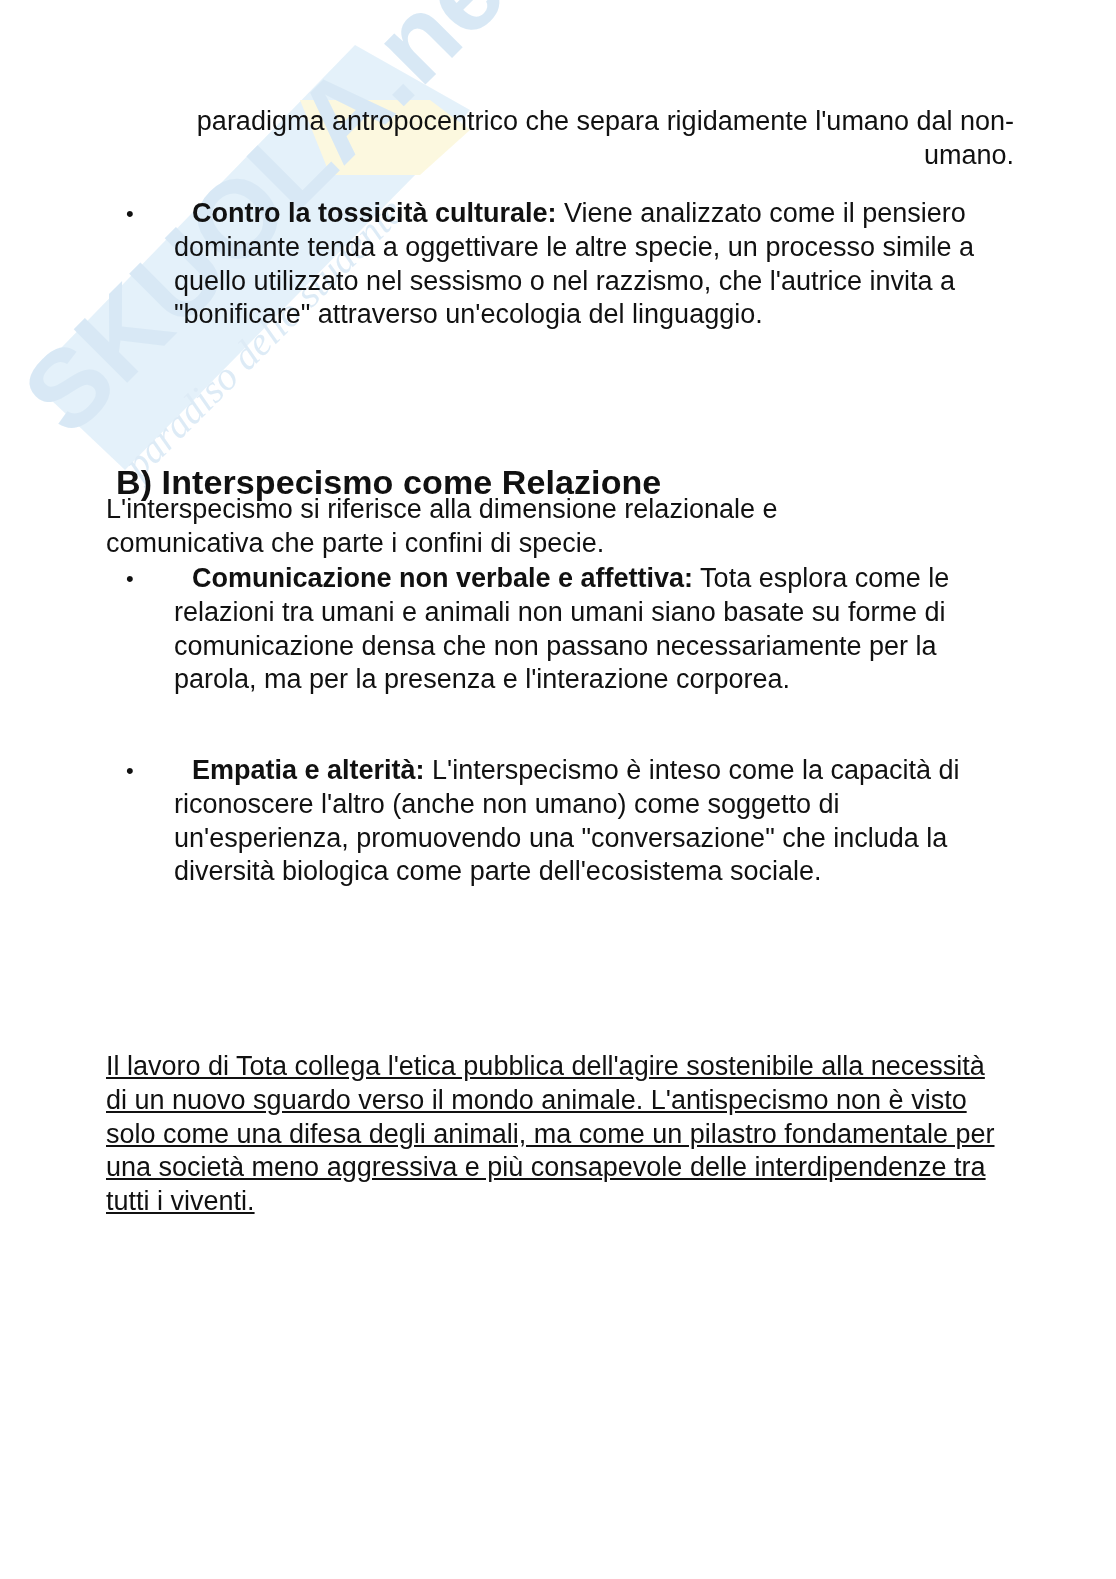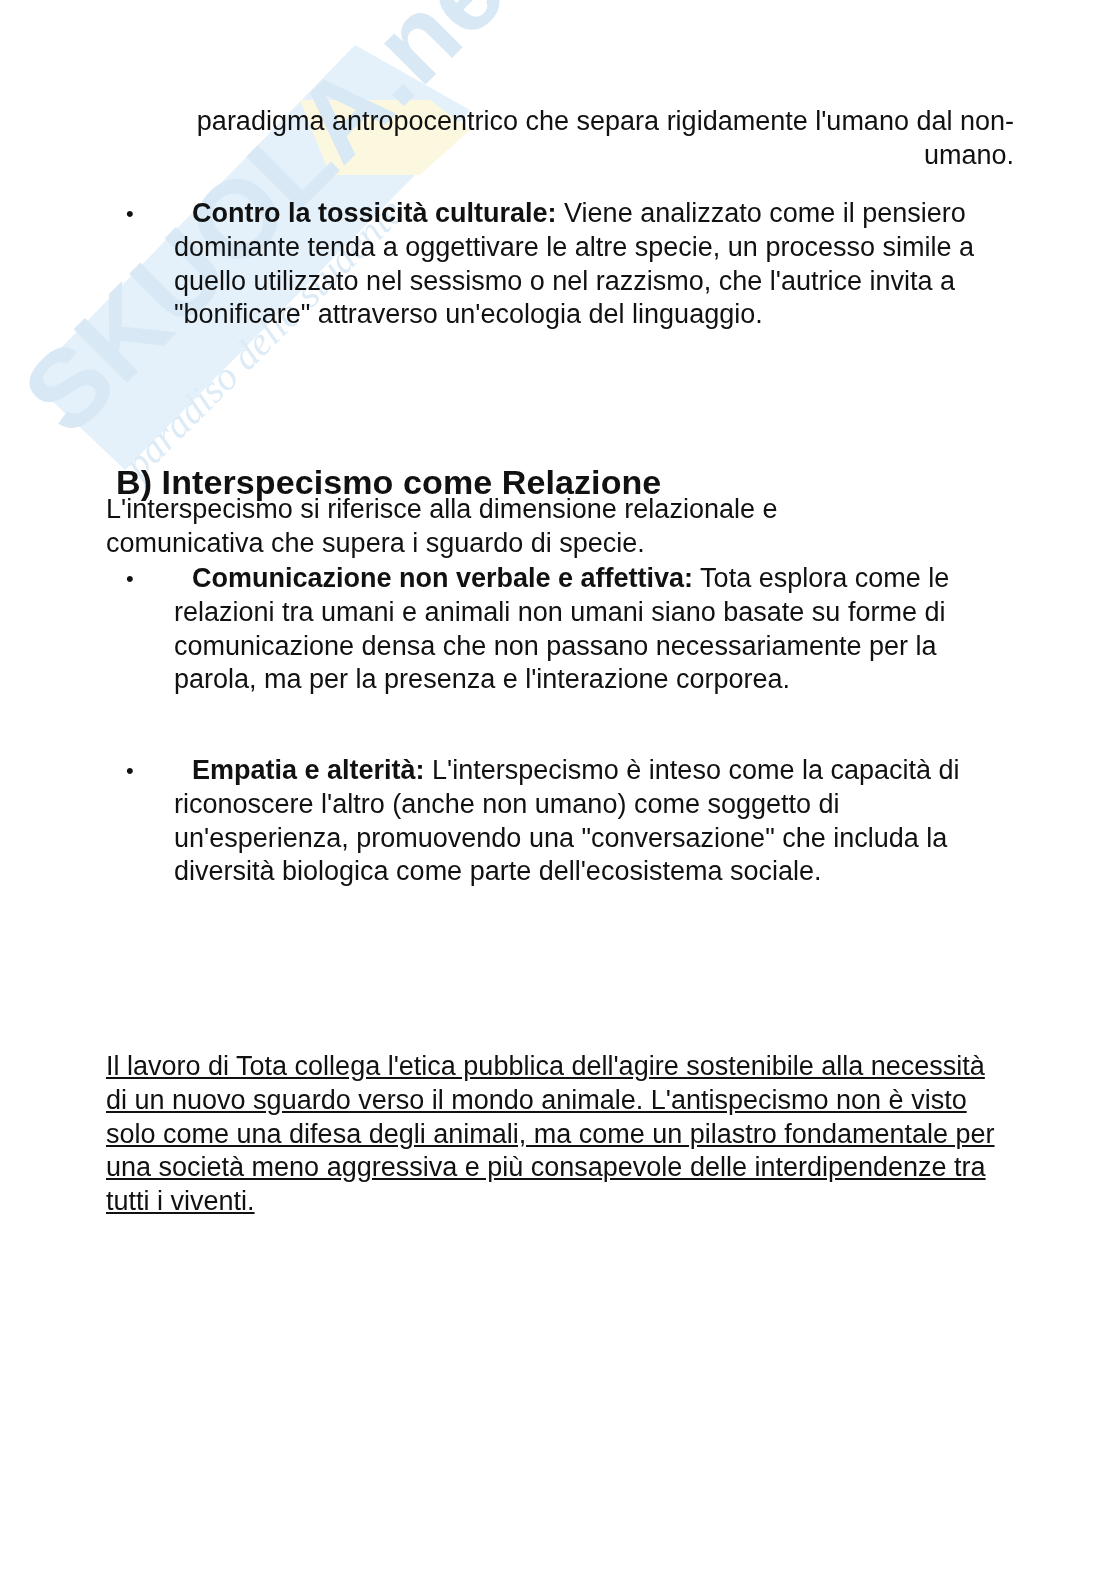--- a/index.html
+++ b/index.html
@@ -101,21 +101,21 @@
 <div class="page">
 
   <p class="cont" style="top:105px;text-align:right;">paradigma antropocentrico che separa rigidamente l'umano dal non-umano.</p>
 
   <div class="bullet" style="top:197px;">
     <span class="bullet-dot">•</span>
     <div class="bullet-body"><b>Contro la tossicità culturale:</b><span> Viene analizzato come il pensiero dominante tenda a oggettivare le altre specie, un processo simile a quello utilizzato nel sessismo o nel razzismo, che l'autrice invita a "bonificare" attraverso un'ecologia del linguaggio.</span></div>
   </div>
 
   <h2 class="heading" style="top:452px;">B) Interspecismo come Relazione</h2>
-  <p class="para" style="top:493px; width:760px;">L'interspecismo si riferisce alla dimensione relazionale e comunicativa che supera i sguardo di specie.</p>
+  <p class="para" style="top:493px; width:760px;">L'interspecismo si riferisce alla dimensione relazionale e comunicativa che parte i confini di specie.</p>
 
   <div class="bullet" style="top:562px;">
     <span class="bullet-dot">•</span>
     <div class="bullet-body"><b>Comunicazione non verbale e affettiva:</b><span> Tota esplora come le relazioni tra umani e animali non umani siano basate su forme di comunicazione densa che non passano necessariamente per la parola, ma per la presenza e l'interazione corporea.</span></div>
   </div>
 
   <div class="bullet" style="top:754px;">
     <span class="bullet-dot">•</span>
     <div class="bullet-body"><b>Empatia e alterità:</b><span> L'interspecismo è inteso come la capacità di riconoscere l'altro (anche non umano) come soggetto di un'esperienza, promuovendo una "conversazione" che includa la diversità biologica come parte dell'ecosistema sociale.</span></div>
   </div>

